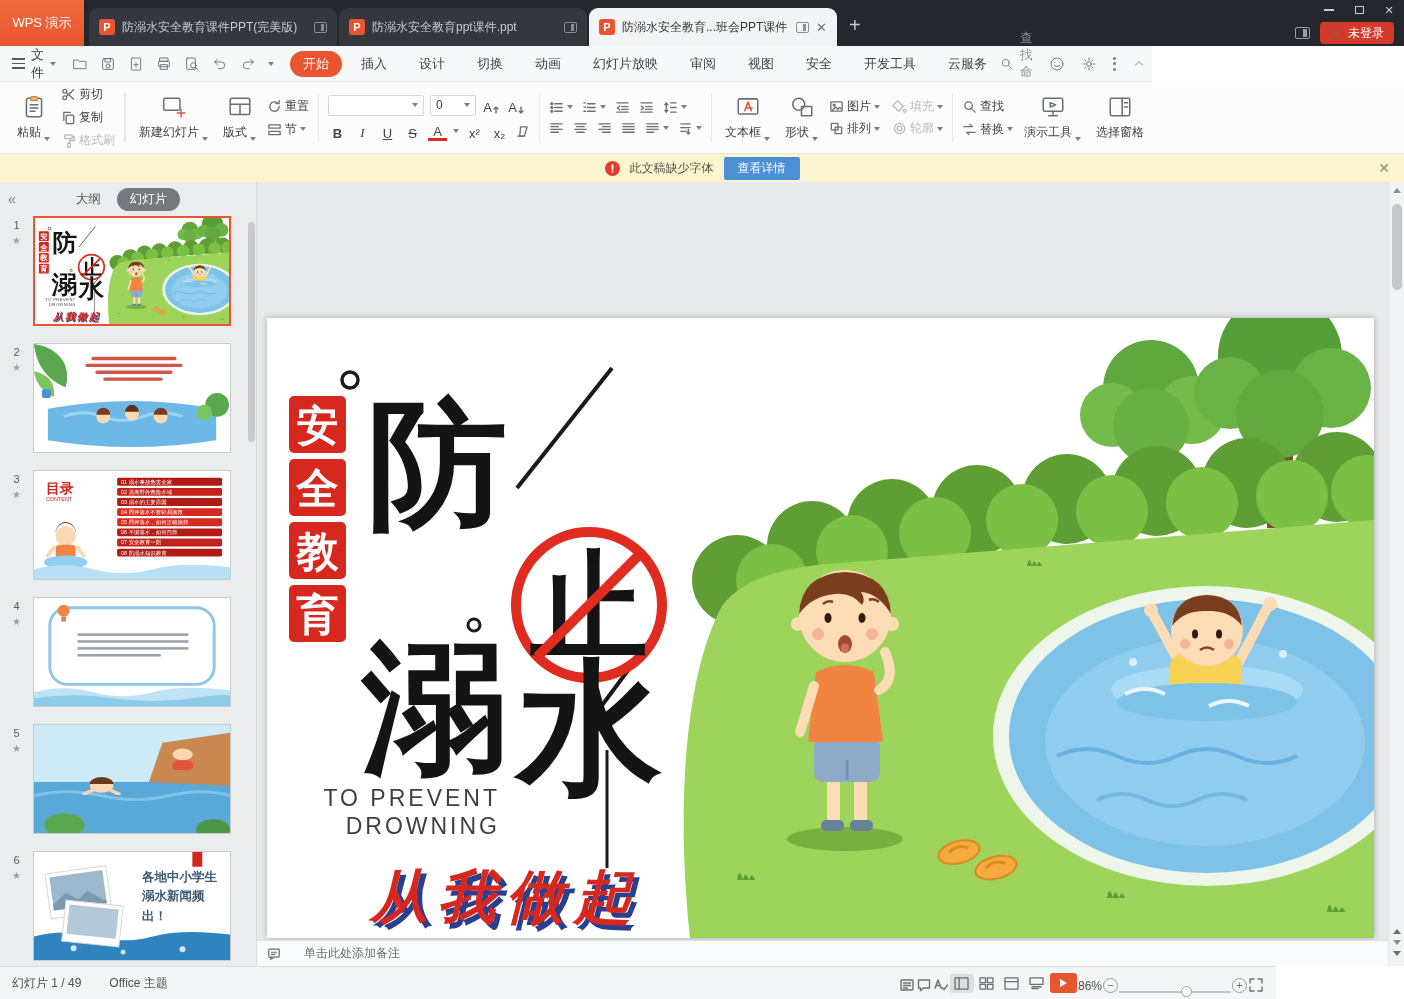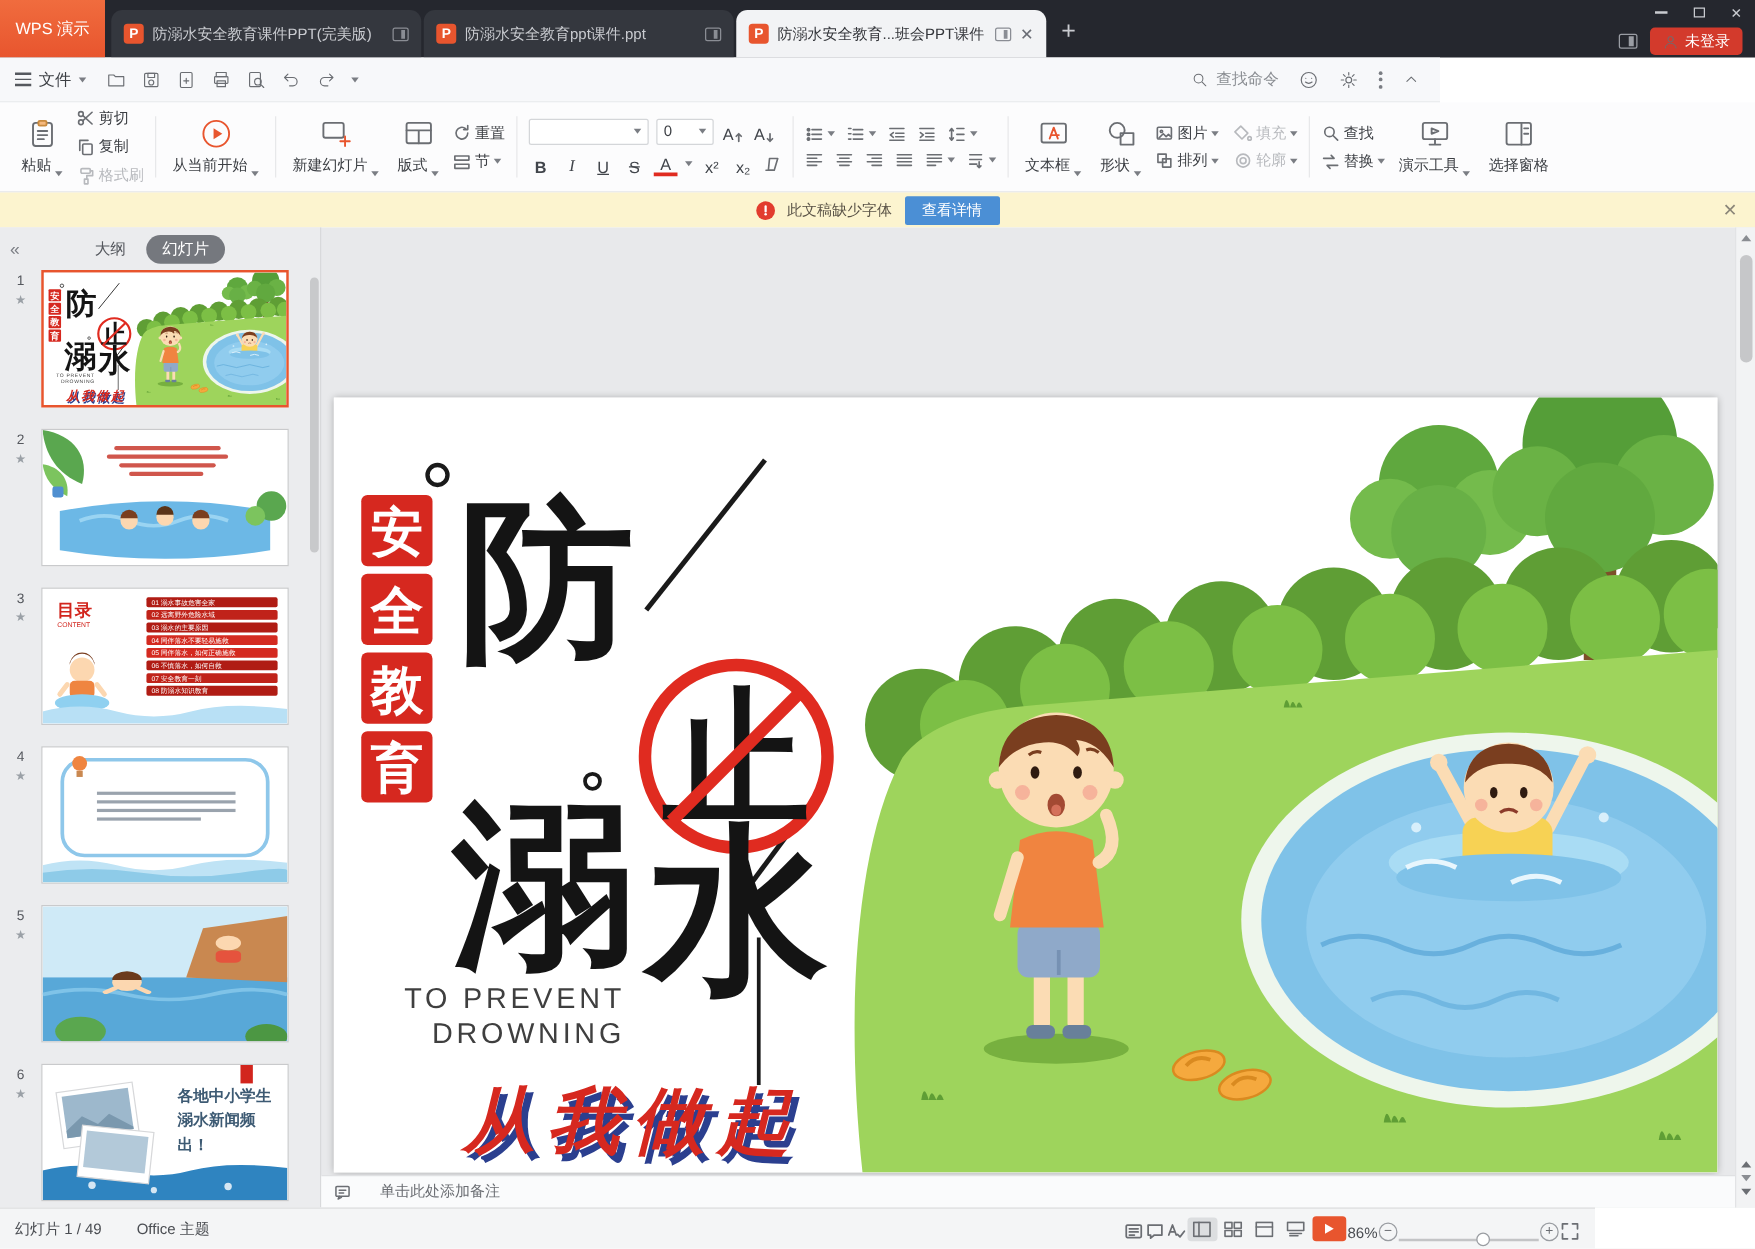--- a/index.html
+++ b/index.html
@@ -331,20 +331,33 @@
         <path d="M17 17l4 4"></path>
       </svg>
     <svg class="ic" width="16" height="16" viewBox="0 0 24 24">
         <path d="M8 5L4 9l4 4M4 9h10a5 5 0 0 1 0 10h-4"></path>
       </svg>
     <svg class="ic" width="16" height="16" viewBox="0 0 24 24">
         <path d="M16 5l4 4-4 4M20 9H10a5 5 0 0 0 0 10h4"></path>
       </svg>
     <span class="caret"></span>
   </div>
+  <div class="menu-tabs">
+    <span class="menu-tab active">开始</span>
+    <span class="menu-tab">插入</span>
+    <span class="menu-tab">设计</span>
+    <span class="menu-tab">切换</span>
+    <span class="menu-tab">动画</span>
+    <span class="menu-tab">幻灯片放映</span>
+    <span class="menu-tab">审阅</span>
+    <span class="menu-tab">视图</span>
+    <span class="menu-tab">安全</span>
+    <span class="menu-tab">开发工具</span>
+    <span class="menu-tab">云服务</span>
+  </div>
   <div class="mb-right">
     <span class="search-cmd">
       <svg class="ic" width="14" height="14" viewBox="0 0 24 24">
           <circle cx="10" cy="10" r="6"></circle>
           <path d="M15 15l5 5"></path>
         </svg>
       <span>查找命令</span>
     </span>
     <svg class="ic" width="16" height="16" viewBox="0 0 24 24">
         <circle cx="12" cy="12" r="9"></circle>
@@ -397,32 +410,20 @@
       <div class="rsmall">
         <svg class="ic dis" width="15" height="15" viewBox="0 0 16 16">
             <rect x="4" y="2" width="8" height="4" rx="1"></rect>
             <path d="M12 4h2v4H9v3M8 11h2v4H7v-4z"></path>
           </svg>
         <span class="dis-t">格式刷</span>
       </div>
     </div>
   </div>
   <div class="rdiv"></div>
-  <div class="rgroup">
-    <div class="rbig">
-      <svg class="ic" width="26" height="26" viewBox="0 0 24 24">
-          <circle cx="12" cy="12" r="9.5" stroke="#e8552e"></circle>
-          <path d="M10 8l6.5 4L10 16z" fill="#e8552e" stroke="none"></path>
-        </svg>
-      <span class="lblrow">
-          <span>从当前开始</span>
-          <span class="caret"></span>
-        </span>
-    </div>
-  </div>
   <div class="rdiv"></div>
   <div class="rgroup">
     <div class="rbig">
       <svg class="ic" width="26" height="26" viewBox="0 0 24 24">
           <rect x="2.5" y="4" width="15" height="11" rx="1.5"></rect>
           <path d="M18.5 14v7M15 17.5h7" stroke="#e8552e"></path>
         </svg>
       <span class="lblrow">
           <span>新建幻灯片</span>
           <span class="caret"></span>

